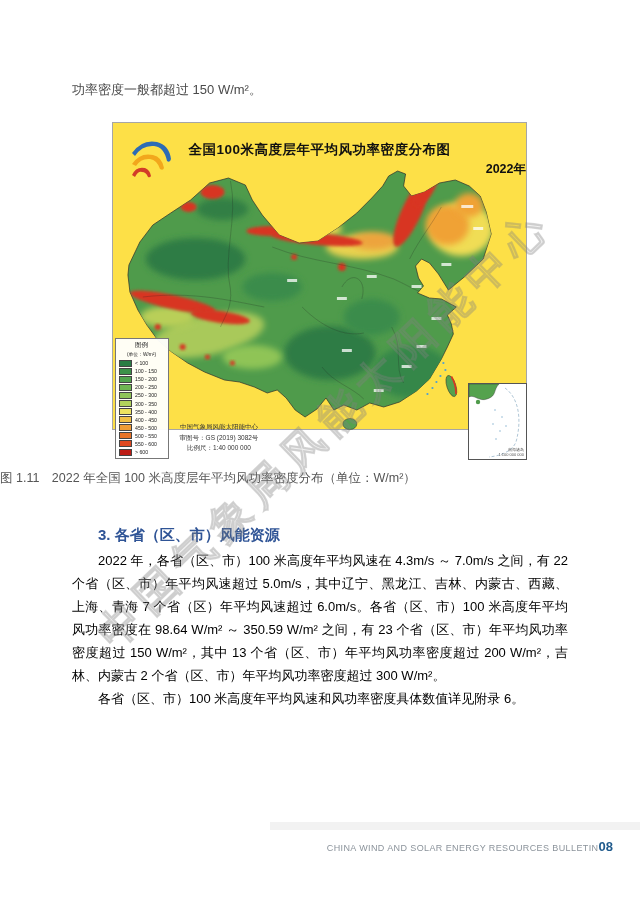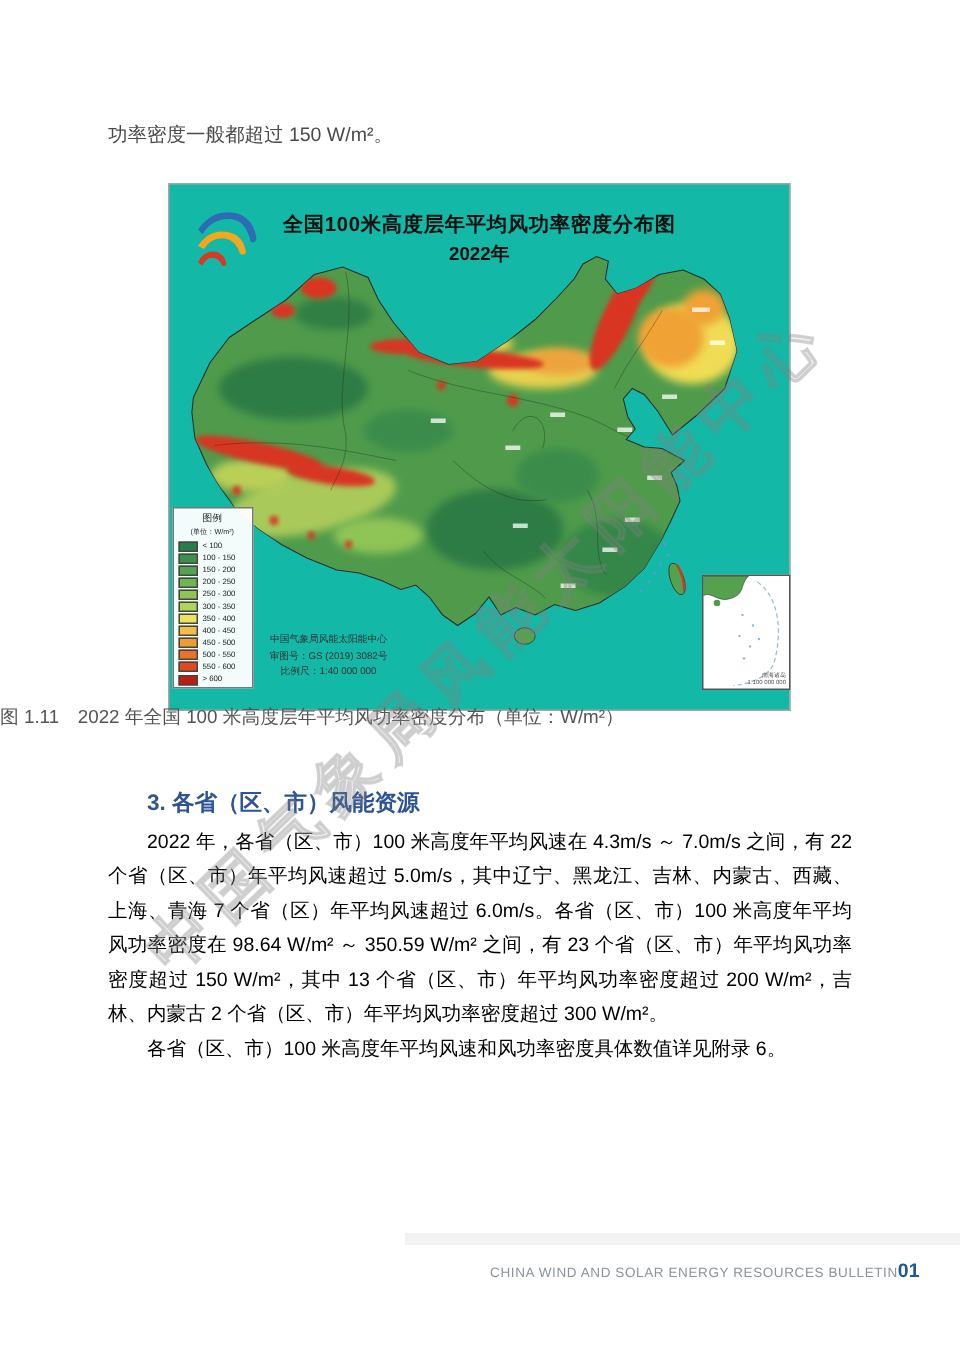--- a/index.html
+++ b/index.html
@@ -4,26 +4,26 @@
 <style>
   html,body{margin:0;padding:0;background:#fff;}
   .page{position:relative;width:640px;height:905px;background:#fff;overflow:hidden;
         font-family:"Liberation Sans","DejaVu Sans",sans-serif;color:#404040;padding-left:48px;}
 
   
   .intro{position:absolute;left:72px;top:80px;width:496px;margin:0;
          font-size:13px;line-height:20px;color:#4a4a4a;}
 
   
-  .fig{position:absolute;left:112px;top:122px;width:415px;height:352px;
-       border:1px solid #a6a6a6;background:#14b8a6;box-sizing:border-box;}
+  .fig{position:absolute;left:112px;top:122px;width:415px;height:308px;
+       border:1px solid #a6a6a6;background:#fde047;box-sizing:border-box;}
   .fig-logo{position:absolute;left:13px;top:14px;width:50px;height:44px;}
   .map-title{position:absolute;left:0;top:18px;width:100%;text-align:center;
              font-size:13.5px;font-weight:bold;color:#111;letter-spacing:.5px;}
-  .map-year{position:absolute;left:0;top:38px;width:100%;text-align:center;
+  .map-year{position:absolute;left:0;top:38px;width:100%;text-align:right;
             font-size:12.5px;font-weight:bold;color:#111;}
   .china-map{position:absolute;left:0;top:44px;width:413px;height:296px;}
 
   .legend{position:absolute;left:2px;top:215px;width:54px;height:121px;
           border:1px solid #777;background:rgba(255,255,255,.95);box-sizing:border-box;
           padding:2px 0 0 3px;}
   .lg-title{font-size:6.5px;color:#222;text-align:center;margin-right:4px;}
   .lg-unit{font-size:4.8px;color:#222;text-align:center;margin:1px 4px 2px 0;}
   .lg-row{display:flex;align-items:center;height:8.1px;}
   .lg-sw{width:11px;height:5px;border:.5px solid #444;margin-right:3px;flex:0 0 auto;}
@@ -263,17 +263,17 @@
   <p class="caption">图 1.11　2022 年全国 100 米高度层年平均风功率密度分布（单位：W/m²）</p>
 
   <h3 class="heading">3. 各省（区、市）风能资源</h3>
 
   <p class="body-p p1">2022 年，各省（区、市）100 米高度年平均风速在 4.3m/s ～ 7.0m/s 之间，有 22 个省（区、市）年平均风速超过 5.0m/s，其中辽宁、黑龙江、吉林、内蒙古、西藏、上海、青海 7 个省（区）年平均风速超过 6.0m/s。各省（区、市）100 米高度年平均风功率密度在 98.64 W/m² ～ 350.59 W/m² 之间，有 23 个省（区、市）年平均风功率密度超过 150 W/m²，其中 13 个省（区、市）年平均风功率密度超过 200 W/m²，吉林、内蒙古 2 个省（区、市）年平均风功率密度超过 300 W/m²。</p>
   <p class="body-p p2">各省（区、市）100 米高度年平均风速和风功率密度具体数值详见附录 6。</p>
 
   <div class="footer-rule"></div>
   <div class="footer">
     <span class="footer-text">CHINA WIND AND SOLAR ENERGY RESOURCES BULLETIN</span>
-    <span class="footer-num">01</span>
+    <span class="footer-num">08</span>
   </div>
 
   <div class="watermark">中国气象局风能太阳能中心</div>
 </div>
 
 </body></html>

